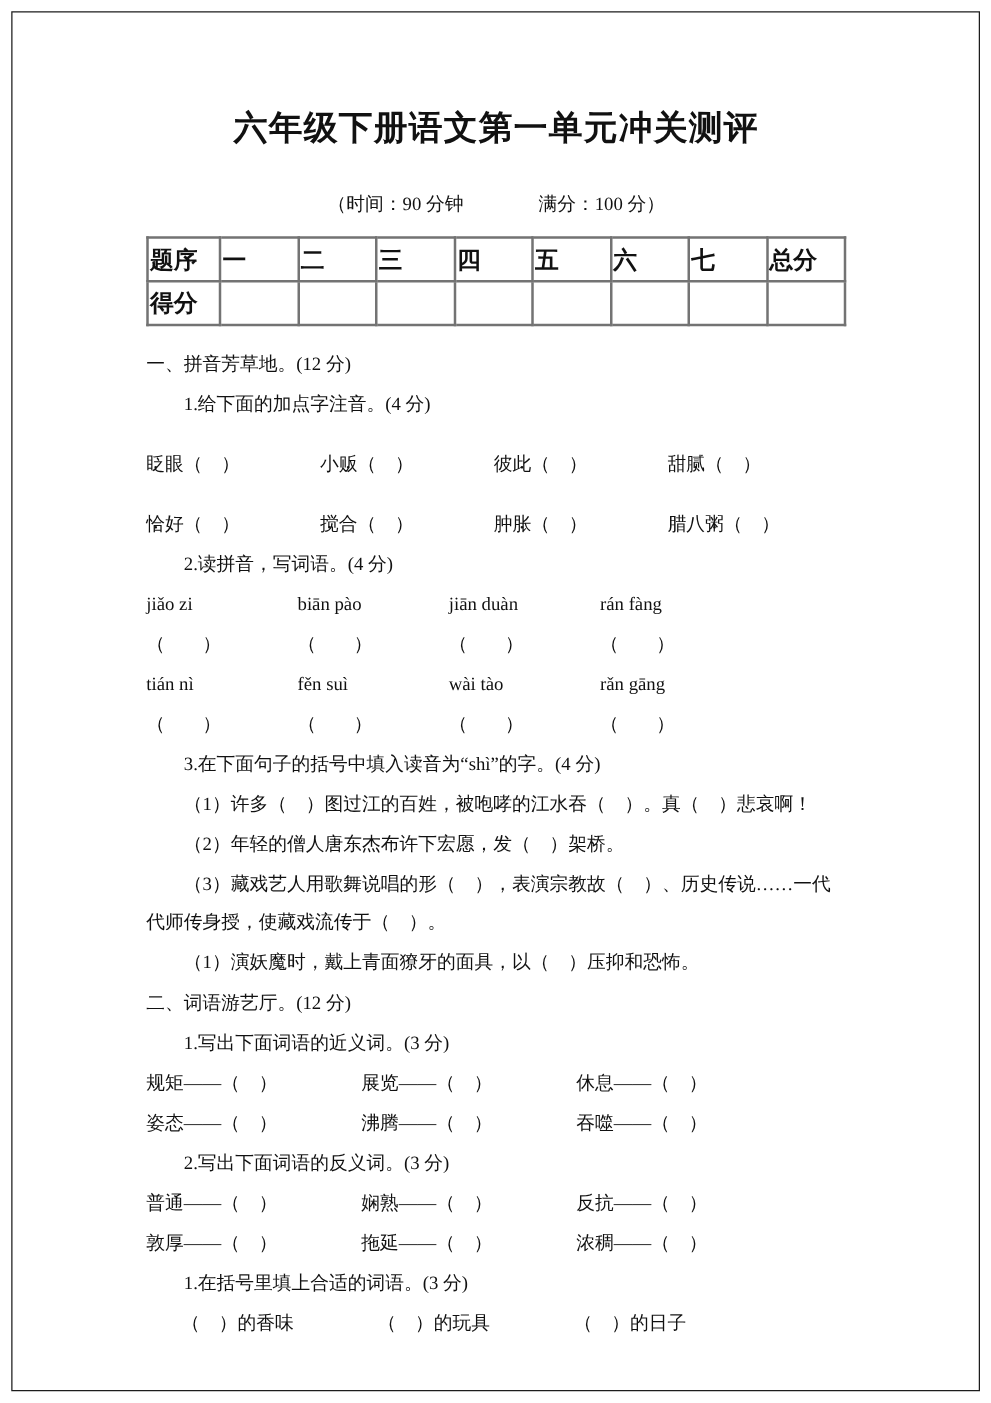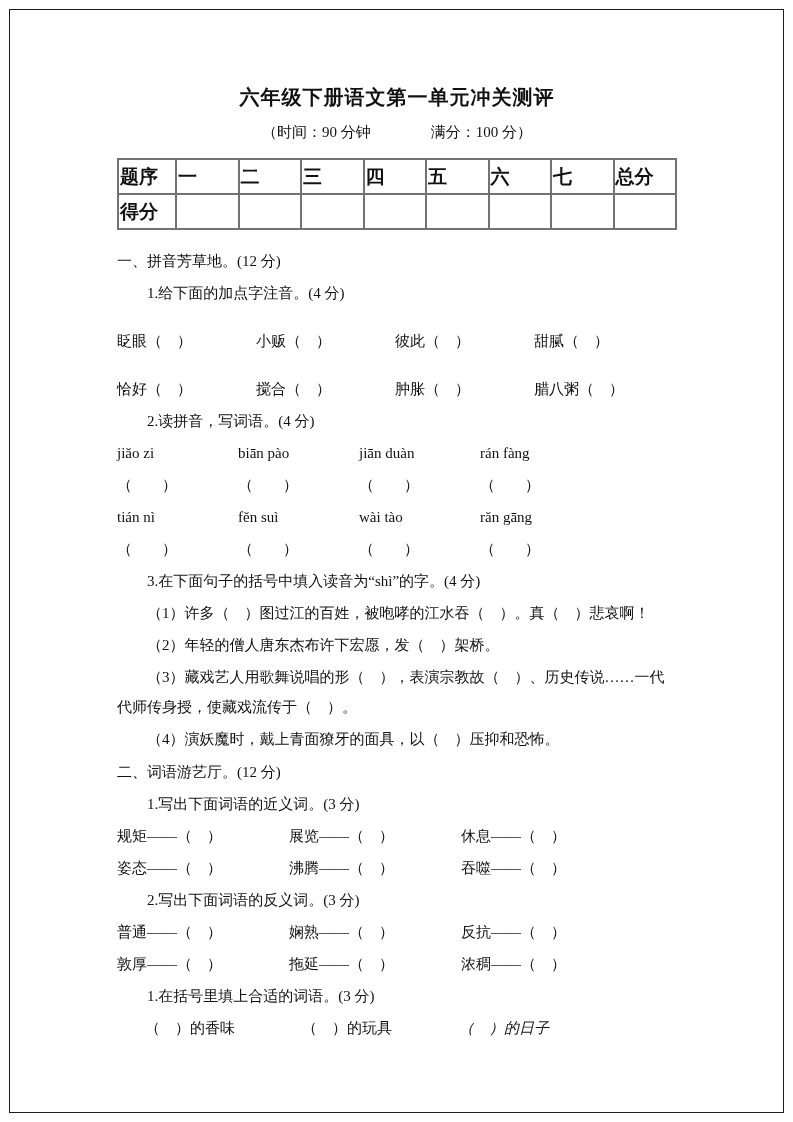--- a/index.html
+++ b/index.html
@@ -22,23 +22,23 @@
   .content {
     position: absolute;
     left: 117px;
     top: 84px;
     width: 560px;
   }
   .title {
     text-align: center;
     font-family: "Liberation Sans", "DejaVu Sans", sans-serif;
     font-weight: 700;
-    font-size: 20px;
+    font-size: 27px;
     letter-spacing: 1px;
-    margin: 0 0 12px 0;
+    margin: 0 0 34px 0;
   }
   .info {
     text-align: center;
     font-size: 15px;
     margin: 0 0 16px 0;
   }
   table.score-table {
     width: 100%;
     border-collapse: collapse;
     table-layout: fixed;
@@ -60,21 +60,21 @@
   .indent { text-indent: 2em; }
   .gap-top { margin-top: 3px; }
   .row4 .wg { display: inline-block; width: 139px; }
   .row4 .wg:last-child { width: auto; margin-top: 16px; }
   .cols4 .ci { display: inline-block; width: 121px; }
   .cols4 .ci:last-child { width: auto; }
   .cols3 .ci { display: inline-block; width: 172px; }
   .cols3 .ci:last-child { width: auto; }
   .cols3.pad { padding-left: 28px; }
   .cols3.pad .ci { width: 157px; }
-  .cols3.pad .ci:last-child { width: auto; font-style: italic; }
+  .cols3.pad .ci:last-child { width: auto; }
   .dotch { position: relative; }
   .dotch::after {
     content: "•";
     position: absolute;
     left: 50%;
     bottom: -9px;
     transform: translateX(-50%);
     font-size: 9px;
     color: #111111;
   }
@@ -143,21 +143,21 @@
       <span class="ci">tián nì</span><span class="ci">fěn suì</span><span class="ci">wài tào</span><span class="ci">rǎn gāng</span>
     </div>
     <div class="line cols4">
       <span class="ci">（　　）</span><span class="ci">（　　）</span><span class="ci">（　　）</span><span class="ci">（　　）</span>
     </div>
 
     <p class="line indent">3.在下面句子的括号中填入读音为“shì”的字。(4 分)</p>
     <p class="line indent">（1）许多（　）图过江的百姓，被咆哮的江水吞（　）。真（　）悲哀啊！</p>
     <p class="line indent">（2）年轻的僧人唐东杰布许下宏愿，发（　）架桥。</p>
     <p class="line indent">（3）藏戏艺人用歌舞说唱的形（　），表演宗教故（　）、历史传说……一代代师传身授，使藏戏流传于（　）。</p>
-    <p class="line indent">（4）演妖魔时，戴上青面獠牙的面具，以（　）压抑和恐怖。</p>
+    <p class="line indent">（1）演妖魔时，戴上青面獠牙的面具，以（　）压抑和恐怖。</p>
 
     <p class="line gap-top">二、词语游艺厅。(12 分)</p>
 
     <p class="line indent">1.写出下面词语的近义词。(3 分)</p>
     <div class="line cols3">
       <span class="ci">规矩——（　）</span><span class="ci">展览——（　）</span><span class="ci">休息——（　）</span>
     </div>
     <div class="line cols3">
       <span class="ci">姿态——（　）</span><span class="ci">沸腾——（　）</span><span class="ci">吞噬——（　）</span>
     </div>

